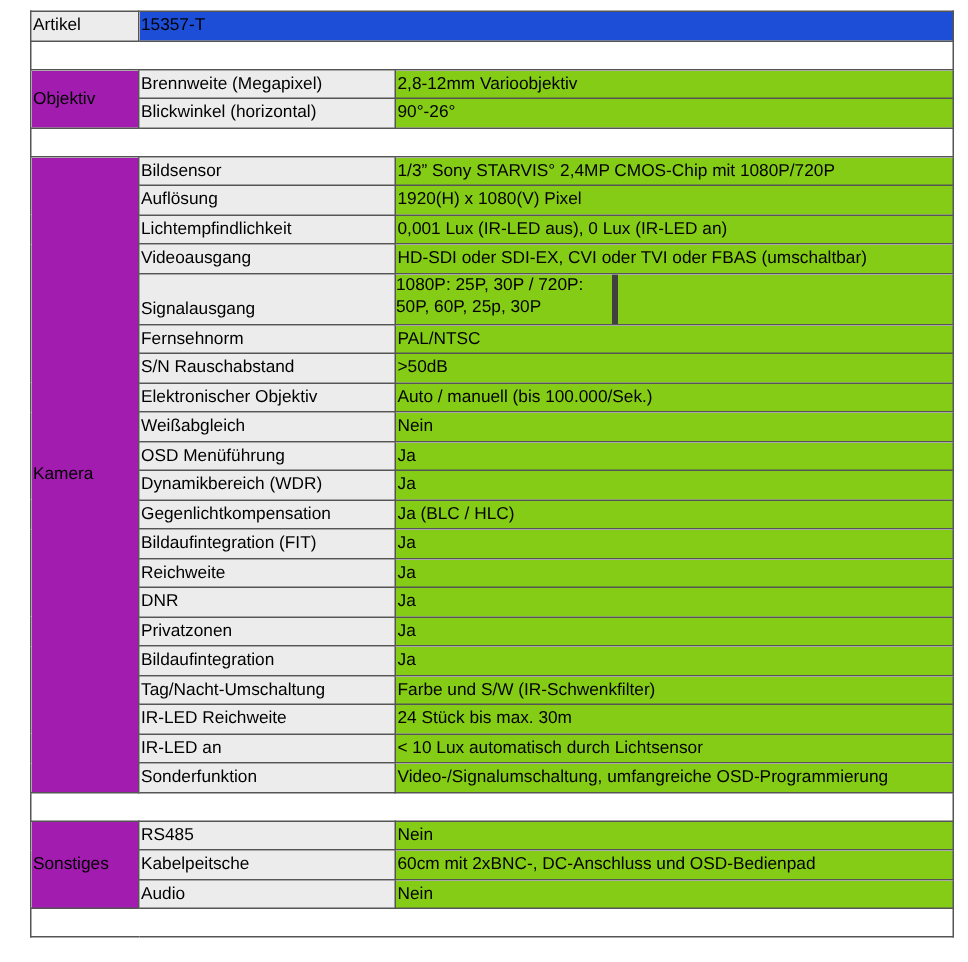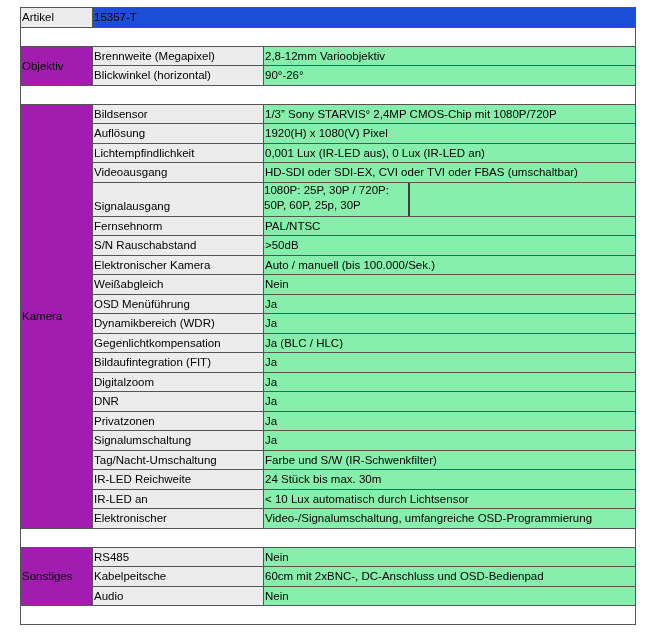--- a/index.html
+++ b/index.html
@@ -4,27 +4,27 @@
   <style>
     html, body { margin: 0; padding: 0; background: #ffffff; }
     body { width: 645px; height: 641px; position: relative; overflow: hidden;
            font-family: "Liberation Sans", sans-serif; font-size: 11.5px; color: #000; }
     .spec { position: absolute; left: 20px; top: 7px; width: 615px;
             border-collapse: collapse; table-layout: fixed; }
     .spec td { border: 1px solid #555; padding: 0 0 0 1px; height: 18.5px;
                line-height: 18px; vertical-align: middle; white-space: nowrap; overflow: hidden; }
     .spec td.group { background: #a21caf; }
     .spec td.key { background: #ececec; }
-    .spec td.val { background: #86efac; }
+    .spec td.val { background: #84cc16; }
     .spec tr.spacer td { background: #ffffff; height: 18px; }
     .spec tr.head td.val { background: #ececec; }
     .spec td.sig { line-height: 15px; padding-top: 1px; padding-bottom: 2px; height: 33px; vertical-align: top; }
     .spec td.sigkey { vertical-align: bottom; padding-bottom: 1px; }
     .sigwrap { display: flex; height: 33px; }
-    .sigwrap .left { width: 144px; border-right: 2px solid #404040; line-height: 15px; white-space: normal; }
+    .sigwrap .left { width: 144px; border-right: 4px solid #404040; line-height: 15px; white-space: normal; }
     .sigwrap .right { flex: 1; }
   </style>
 </head>
 <body>
 
 <table class="spec">
   <colgroup>
     <col style="width:72px">
     <col style="width:171px">
     <col style="width:372px">
@@ -83,21 +83,21 @@
     </tr>
     <tr>
       <td class="key">Fernsehnorm</td>
       <td class="val">PAL/NTSC</td>
     </tr>
     <tr>
       <td class="key">S/N Rauschabstand</td>
       <td class="val">&gt;50dB</td>
     </tr>
     <tr>
-      <td class="key">Elektronischer Kamera</td>
+      <td class="key">Elektronischer Objektiv</td>
       <td class="val">Auto / manuell (bis 100.000/Sek.)</td>
     </tr>
     <tr>
       <td class="key">Weißabgleich</td>
       <td class="val">Nein</td>
     </tr>
     <tr>
       <td class="key">OSD Menüführung</td>
       <td class="val">Ja</td>
     </tr>
@@ -107,49 +107,49 @@
     </tr>
     <tr>
       <td class="key">Gegenlichtkompensation</td>
       <td class="val">Ja (BLC / HLC)</td>
     </tr>
     <tr>
       <td class="key">Bildaufintegration (FIT)</td>
       <td class="val">Ja</td>
     </tr>
     <tr>
-      <td class="key">Digitalzoom</td>
+      <td class="key">Reichweite</td>
       <td class="val">Ja</td>
     </tr>
     <tr>
       <td class="key">DNR</td>
       <td class="val">Ja</td>
     </tr>
     <tr>
       <td class="key">Privatzonen</td>
       <td class="val">Ja</td>
     </tr>
     <tr>
-      <td class="key">Signalumschaltung</td>
+      <td class="key">Bildaufintegration</td>
       <td class="val">Ja</td>
     </tr>
     <tr>
       <td class="key">Tag/Nacht-Umschaltung</td>
       <td class="val">Farbe und S/W (IR-Schwenkfilter)</td>
     </tr>
     <tr>
       <td class="key">IR-LED Reichweite</td>
       <td class="val">24 Stück bis max. 30m</td>
     </tr>
     <tr>
       <td class="key">IR-LED an</td>
       <td class="val">&lt; 10 Lux automatisch durch Lichtsensor</td>
     </tr>
     <tr>
-      <td class="key">Elektronischer</td>
+      <td class="key">Sonderfunktion</td>
       <td class="val">Video-/Signalumschaltung, umfangreiche OSD-Programmierung</td>
     </tr>
     <tr class="spacer">
         <td colspan="3"></td>
       </tr>
 
     <tr>
       <td class="group" rowspan="3">Sonstiges</td>
       <td class="key">RS485</td>
       <td class="val">Nein</td>

